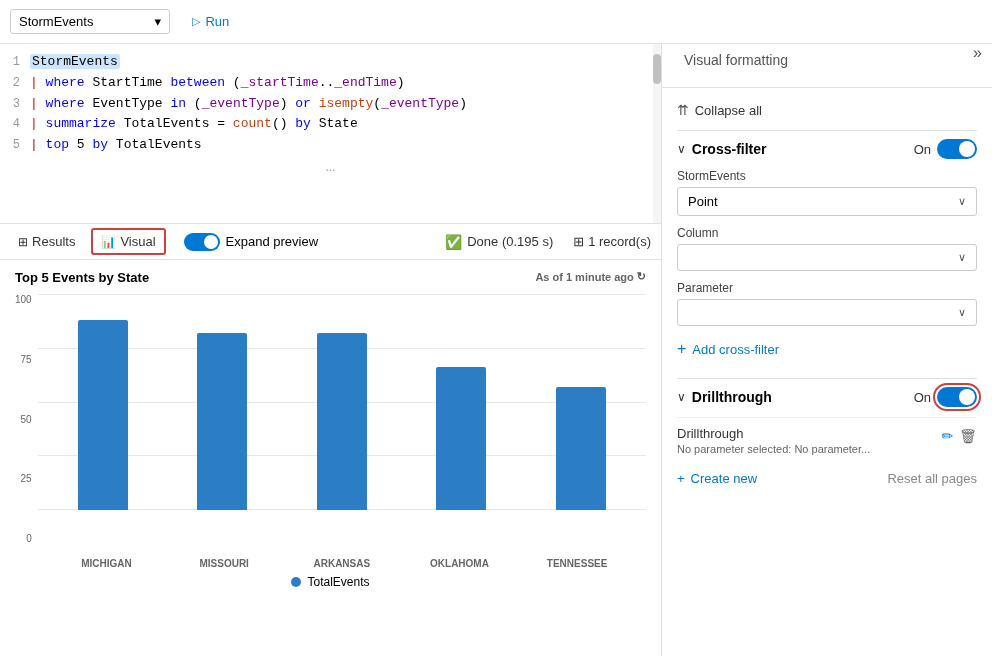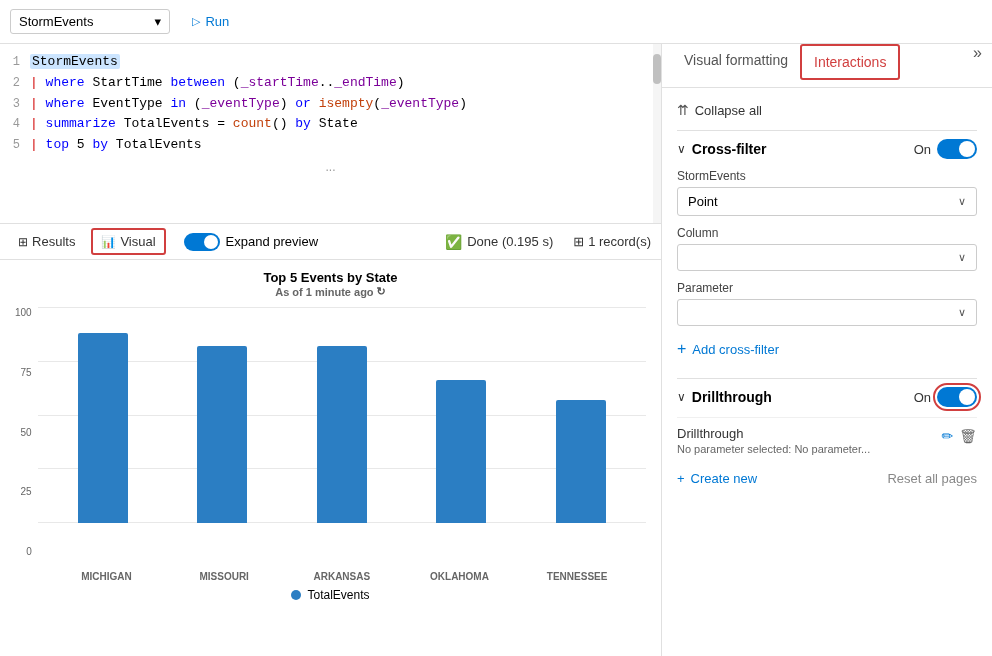--- a/index.html
+++ b/index.html
@@ -39,21 +39,21 @@
     .tab-icon { font-size: 12px; }
     .expand-toggle { display: flex; align-items: center; gap: 6px; margin-left: 10px; cursor: pointer; }
     .toggle-switch { width: 36px; height: 18px; background: #0078d4; border-radius: 9px; position: relative; }
     .toggle-knob { width: 14px; height: 14px; background: #fff; border-radius: 50%; position: absolute; top: 2px; right: 2px; }
     .status-done { display: flex; align-items: center; gap: 4px; margin-left: auto; color: #333; font-size: 13px; }
     .done-icon { color: #107c10; font-size: 14px; }
     .records-badge { display: flex; align-items: center; gap: 4px; margin-left: 12px; font-size: 13px; color: #333; }
 
     
     .chart-area { flex: 1; padding: 10px 15px; overflow: hidden; }
-    .chart-title { font-weight: 600; font-size: 13px; margin-bottom: 4px; display: flex; justify-content: space-between; align-items: center; flex-direction: column; }
+    .chart-title { font-weight: 600; font-size: 13px; margin-bottom: 4px; display: flex; justify-content: space-between; align-items: flex-start; }
     .chart-timestamp { font-size: 11px; color: #666; display: flex; align-items: center; gap: 3px; }
     .refresh-icon { cursor: pointer; color: #555; }
     .chart-wrapper { display: flex; height: 280px; padding-top: 5px; }
     .y-axis { display: flex; flex-direction: column; justify-content: space-between; padding-right: 6px; text-align: right; font-size: 10px; color: #666; padding-bottom: 25px; }
     .bars-container { flex: 1; display: flex; flex-direction: column; }
     .grid-and-bars { flex: 1; position: relative; display: flex; align-items: flex-end; }
     .grid-lines { position: absolute; top: 0; left: 0; right: 0; bottom: 0; display: flex; flex-direction: column; justify-content: space-between; pointer-events: none; }
     .grid-line { border-top: 1px solid #e8e8e8; width: 100%; }
     .bars-row { display: flex; align-items: flex-end; justify-content: space-around; height: 100%; width: 100%; position: relative; z-index: 1; padding: 0 10px; gap: 10px; }
     .bar-group { display: flex; flex-direction: column; align-items: center; flex: 1; height: 100%; justify-content: flex-end; }
@@ -254,23 +254,20 @@
         <span>TotalEvents</span>
       </div>
     </div>
   </div>
 
   <div class="right-panel">
     <div class="right-header">
       <div class="right-tab">
         <span>Visual formatting</span>
       </div>
-      <div class="right-tab active">
-        <span>Interactions</span>
-      </div>
       <div class="expand-btn">»</div>
     </div>
 
     <div class="right-content">
 
       <div class="collapse-all">
         <span class="collapse-icon">⇈</span>
         <span>Collapse all</span>
       </div>
 

